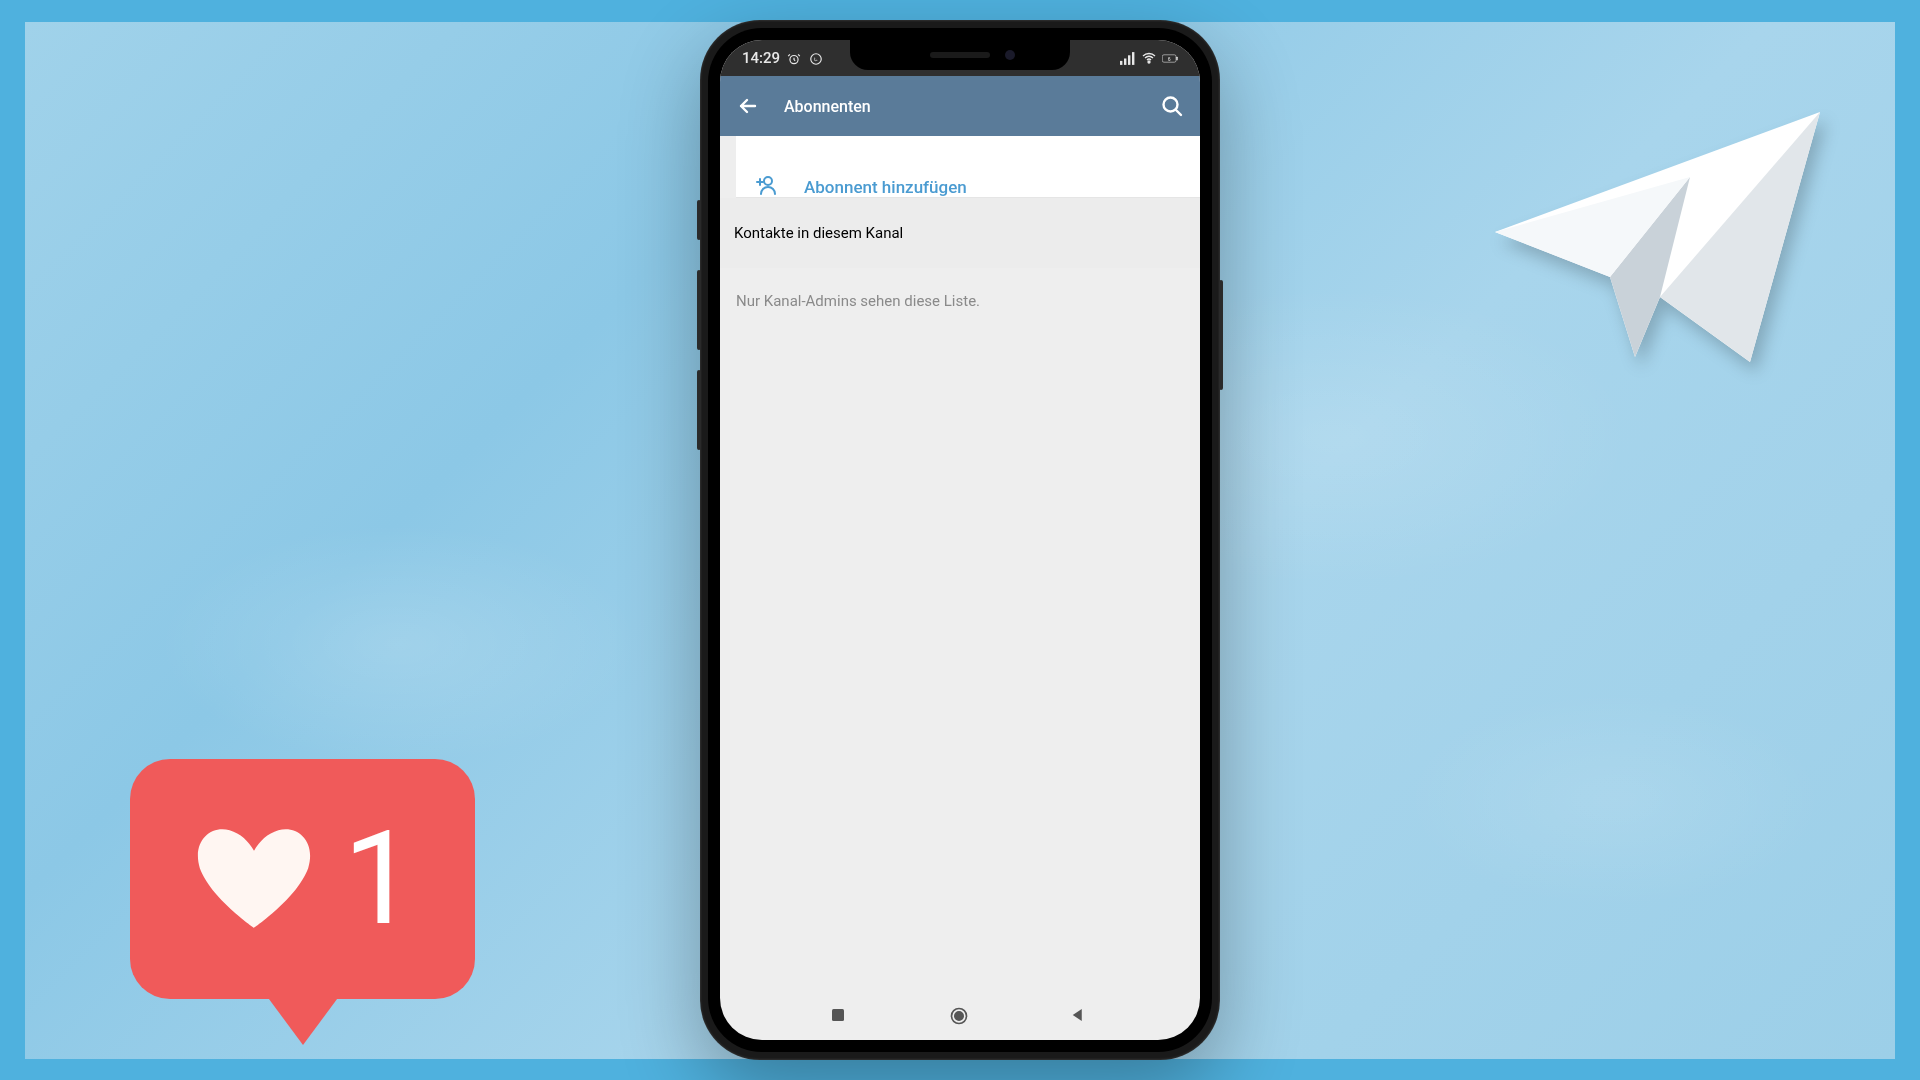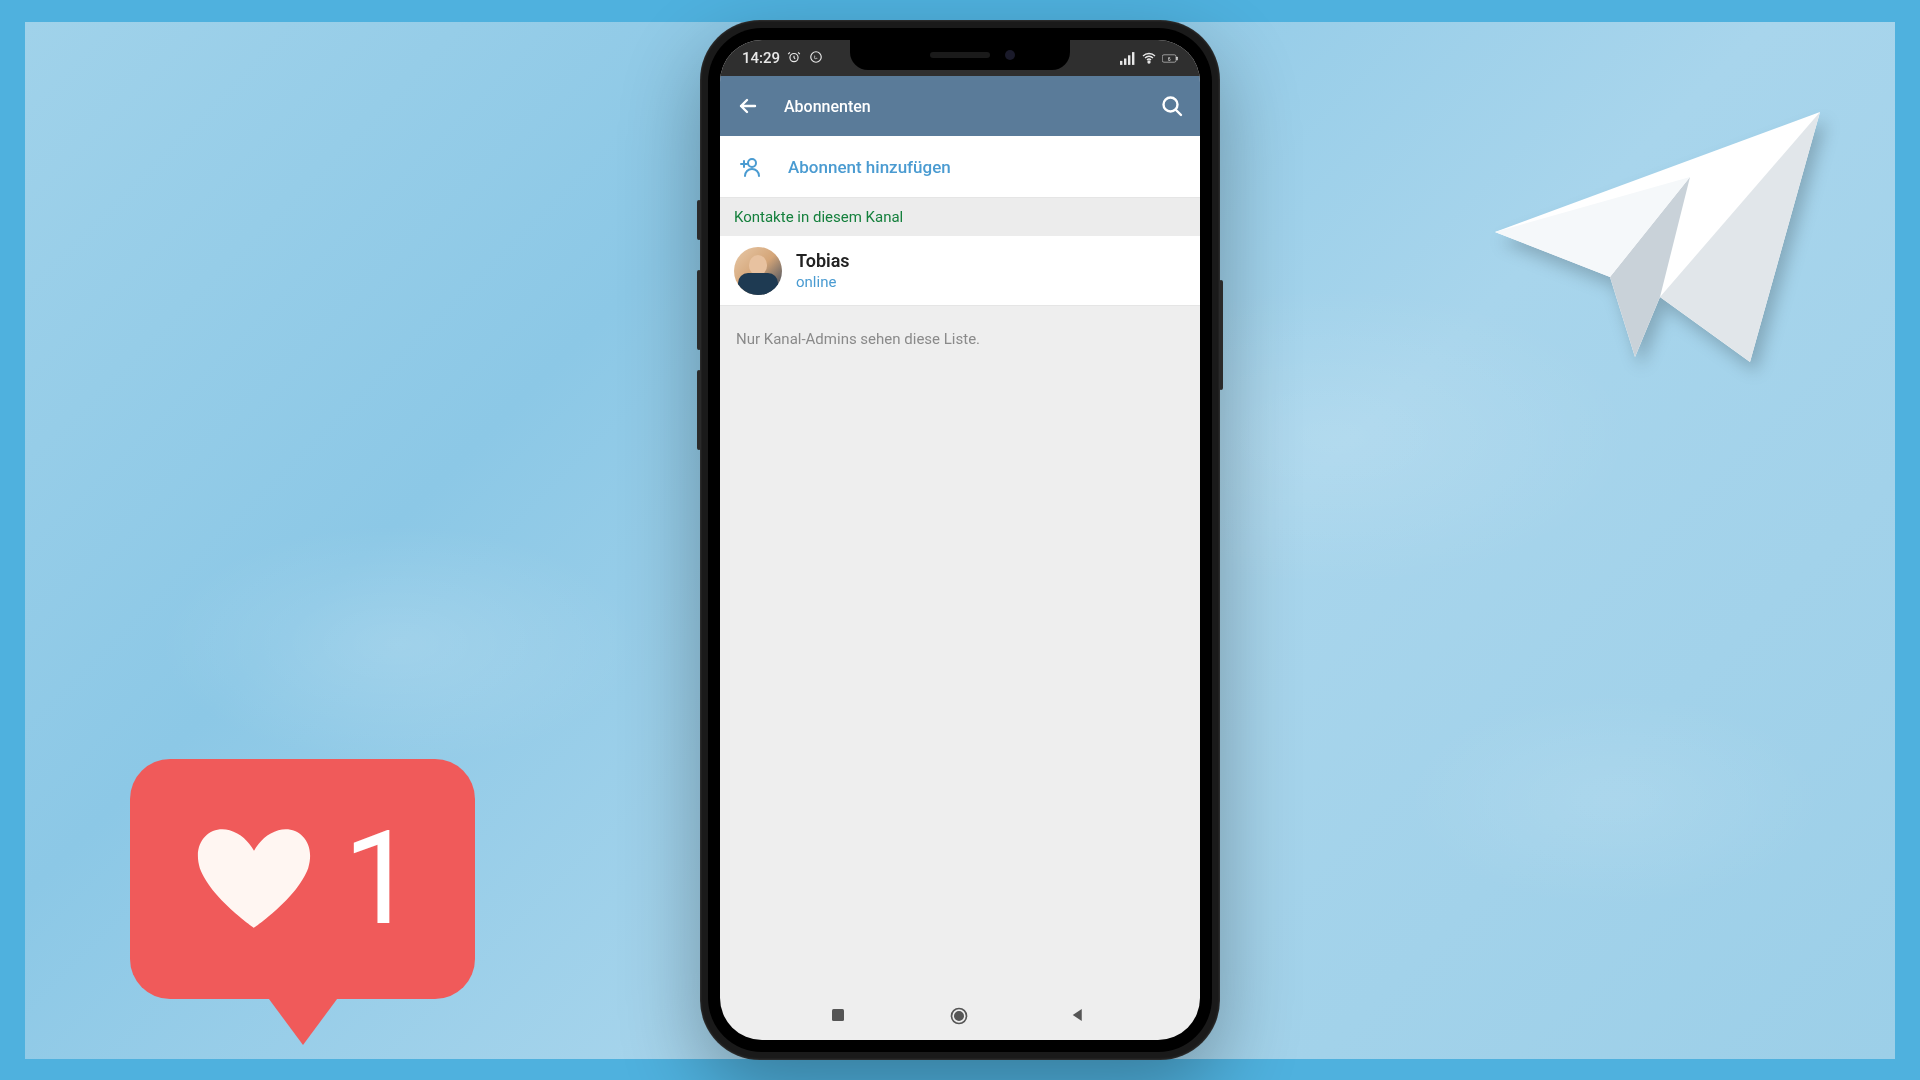--- a/index.html
+++ b/index.html
@@ -91,54 +91,55 @@
     background: #2f2f2f;
     display: flex;
     align-items: center;
     justify-content: space-between;
     padding: 0 22px;
     color: #e8e8e8;
     font-size: 15px;
     font-weight: 500;
     position: relative;
   }
-  .statusbar .left { display: flex; align-items: flex-start; gap: 6px; }
+  .statusbar .left { display: flex; align-items: flex-end; gap: 6px; }
   .statusbar .right { display: flex; align-items: center; gap: 5px; }
   .status-icon { width: 16px; height: 16px; display: inline-flex; align-items: center; justify-content: center; }
 
   .appbar {
     height: 60px;
     background: #5a7b99;
     display: flex;
     align-items: center;
     padding: 0 16px;
     gap: 24px;
     color: #fff;
   }
   .appbar .back { width: 24px; height: 24px; cursor: pointer; }
   .appbar .title { flex: 1; font-size: 16px; font-weight: 500; }
   .appbar .search { width: 24px; height: 24px; cursor: pointer; }
 
   .add-row {
     background: #fff;
     height: 62px;
     display: flex;
-    align-items: center;
-    padding: 16px 18px;
+    align-items: flex-end;
+    padding: 0 18px;
     gap: 26px;
     cursor: pointer;
     border-bottom: 1px solid #e5e5e5;
+    margin-left: 16px;
   }
   .add-row .icon { width: 24px; height: 24px; color: #4a9bd1; }
   .add-row .label { color: #4a9bd1; font-size: 17px; font-weight: 500; }
 
   .section-header {
     background: #ececec;
-    padding: 10px 14px;
-    color: #15803d;
+    padding: 26px 14px;
+    color: #000000;
     font-size: 15px;
   }
 
   .contact-row {
     background: #fff;
     height: 70px;
     display: flex;
     align-items: center;
     padding: 0 14px;
     gap: 14px;
@@ -305,27 +306,20 @@
                 <circle cx="14" cy="8" r="4"></circle>
                 <path d="M7 21c0-4 3-7 7-7s7 3 7 7"></path>
                 <path d="M3 9h6M6 6v6"></path>
               </svg>
           </div>
           <div class="label">Abonnent hinzufügen</div>
         </div>
 
         <div class="section-header">Kontakte in diesem Kanal</div>
 
-        <div class="contact-row">
-          <div class="avatar"></div>
-          <div class="contact-info">
-            <div class="name">Tobias</div>
-            <div class="status">online</div>
-          </div>
-        </div>
 
         <div class="hint">Nur Kanal-Admins sehen diese Liste.</div>
 
         <div class="navbar">
           <div class="nav-btn">
             <svg viewBox="0 0 24 24" width="18" height="18" fill="#555">
                 <rect x="4" y="4" width="16" height="16" rx="2"></rect>
               </svg>
           </div>
           <div class="nav-btn">

